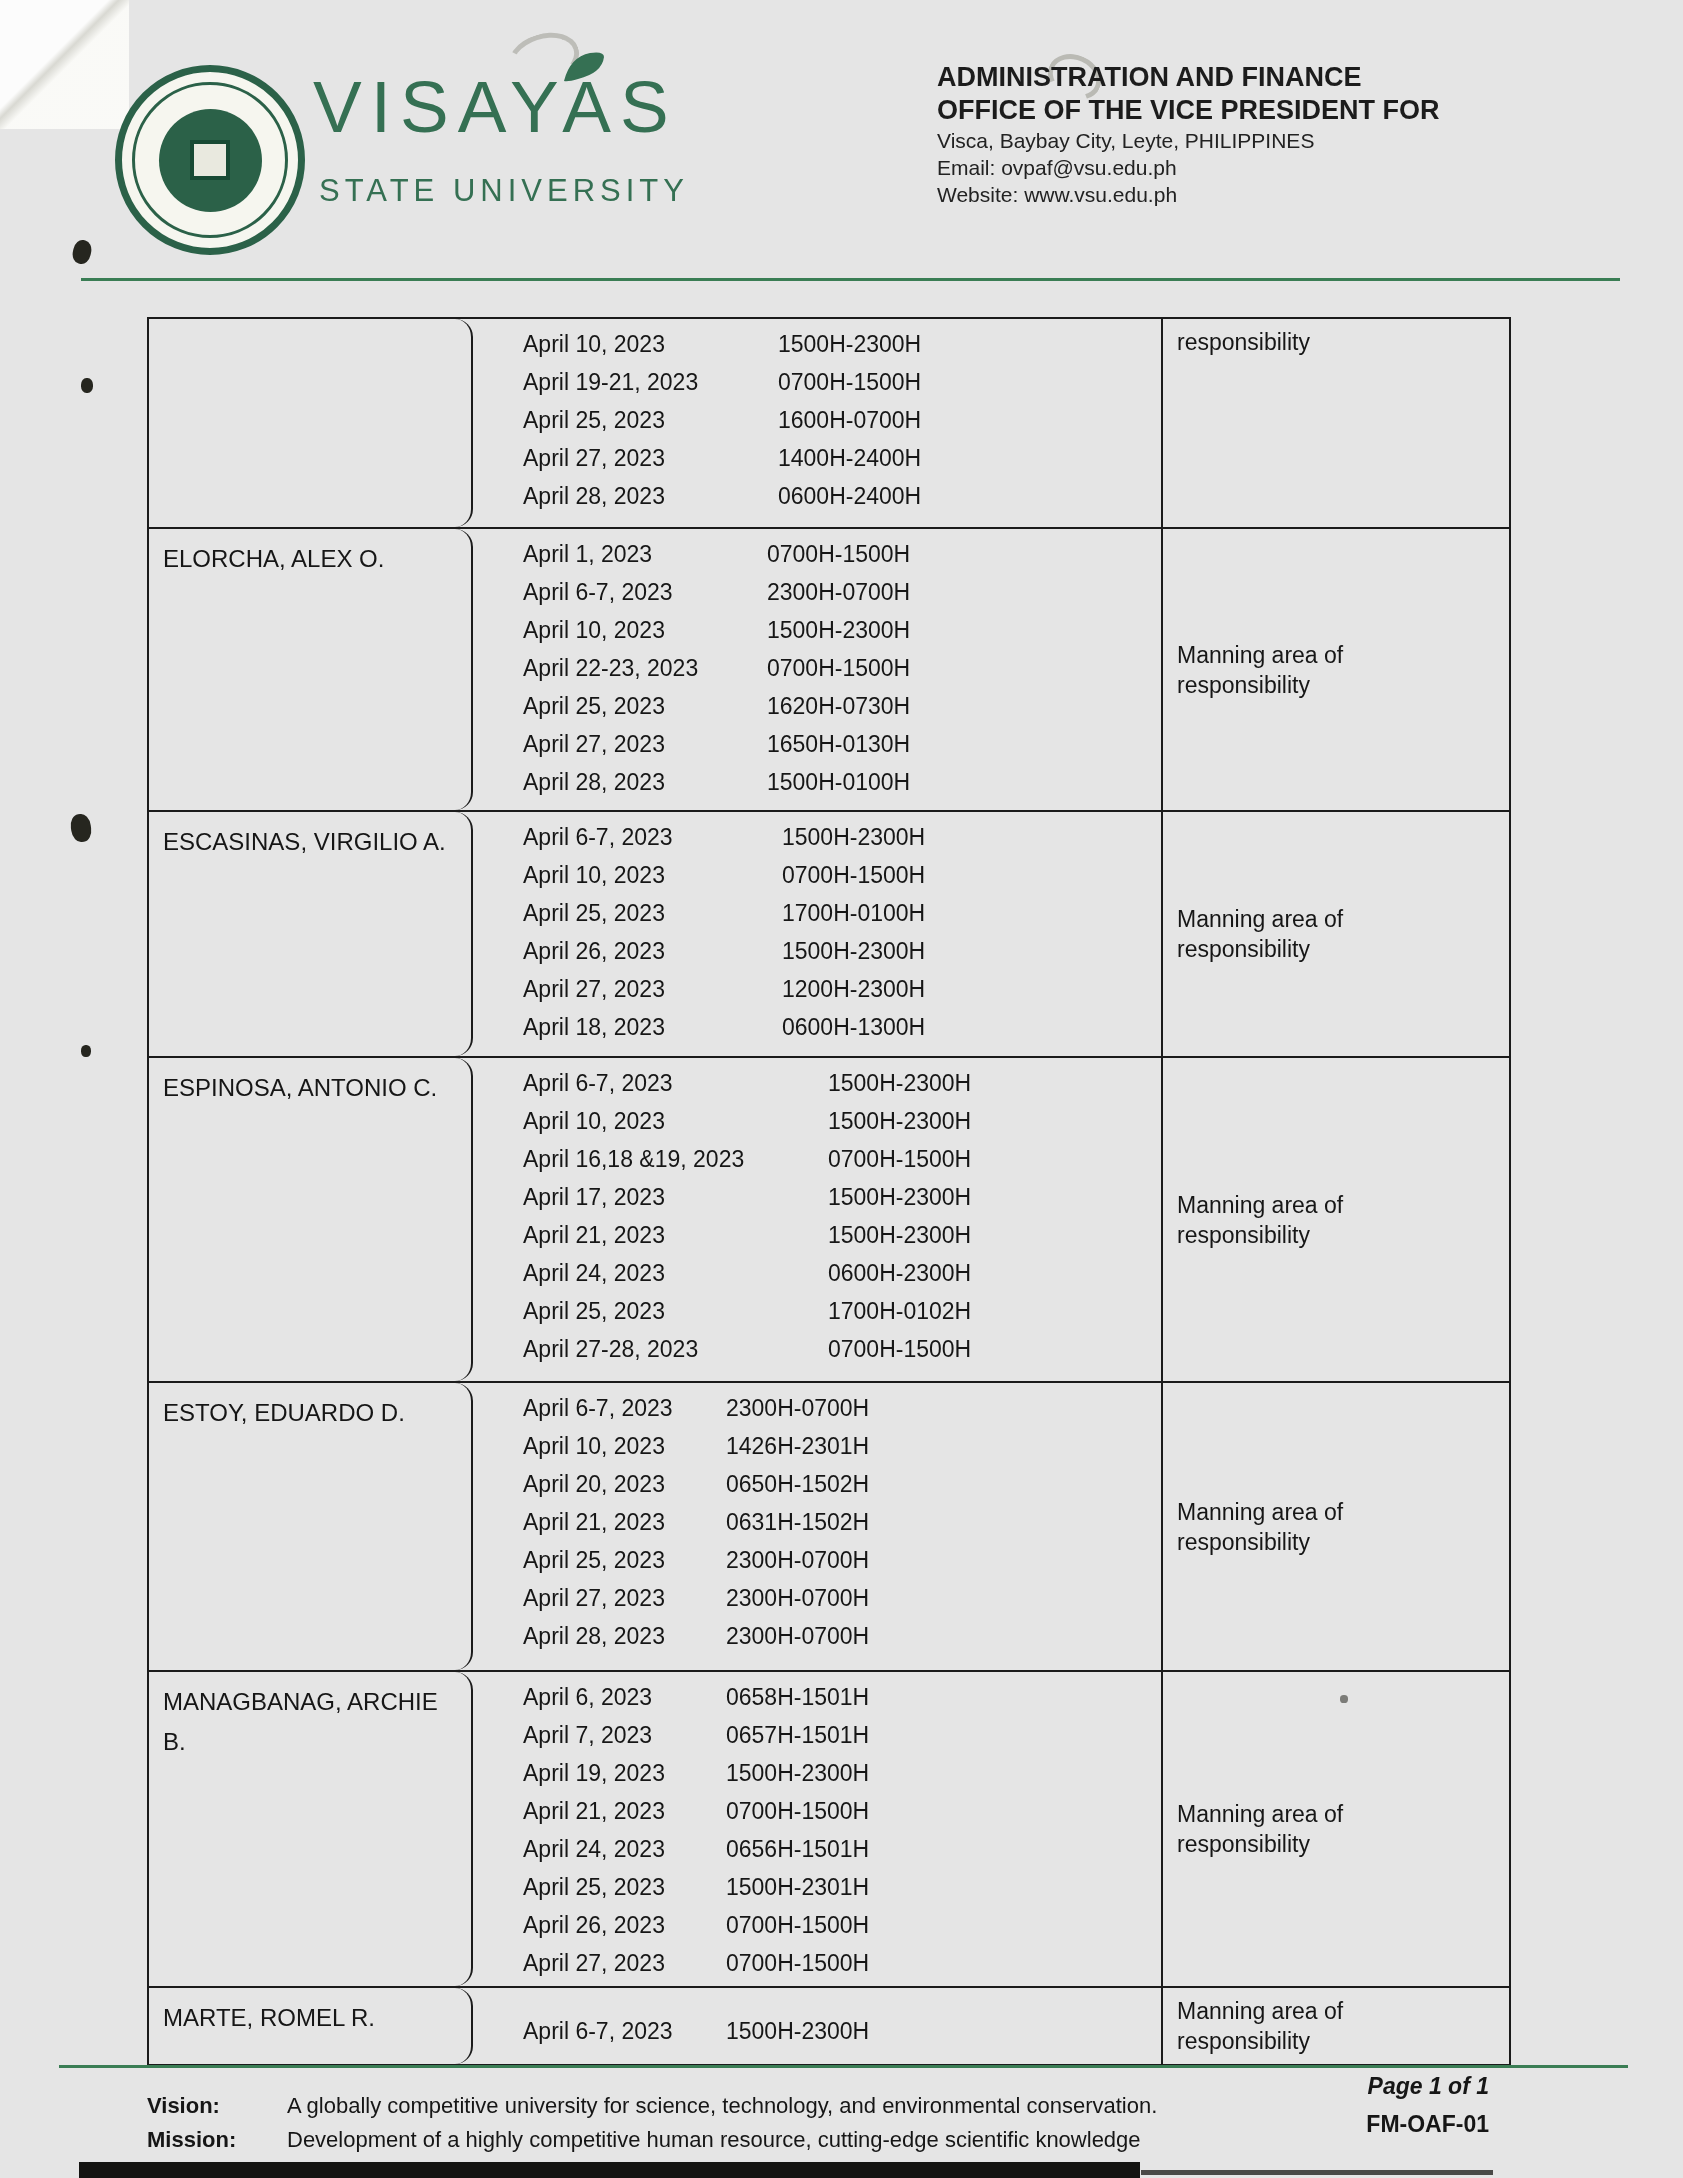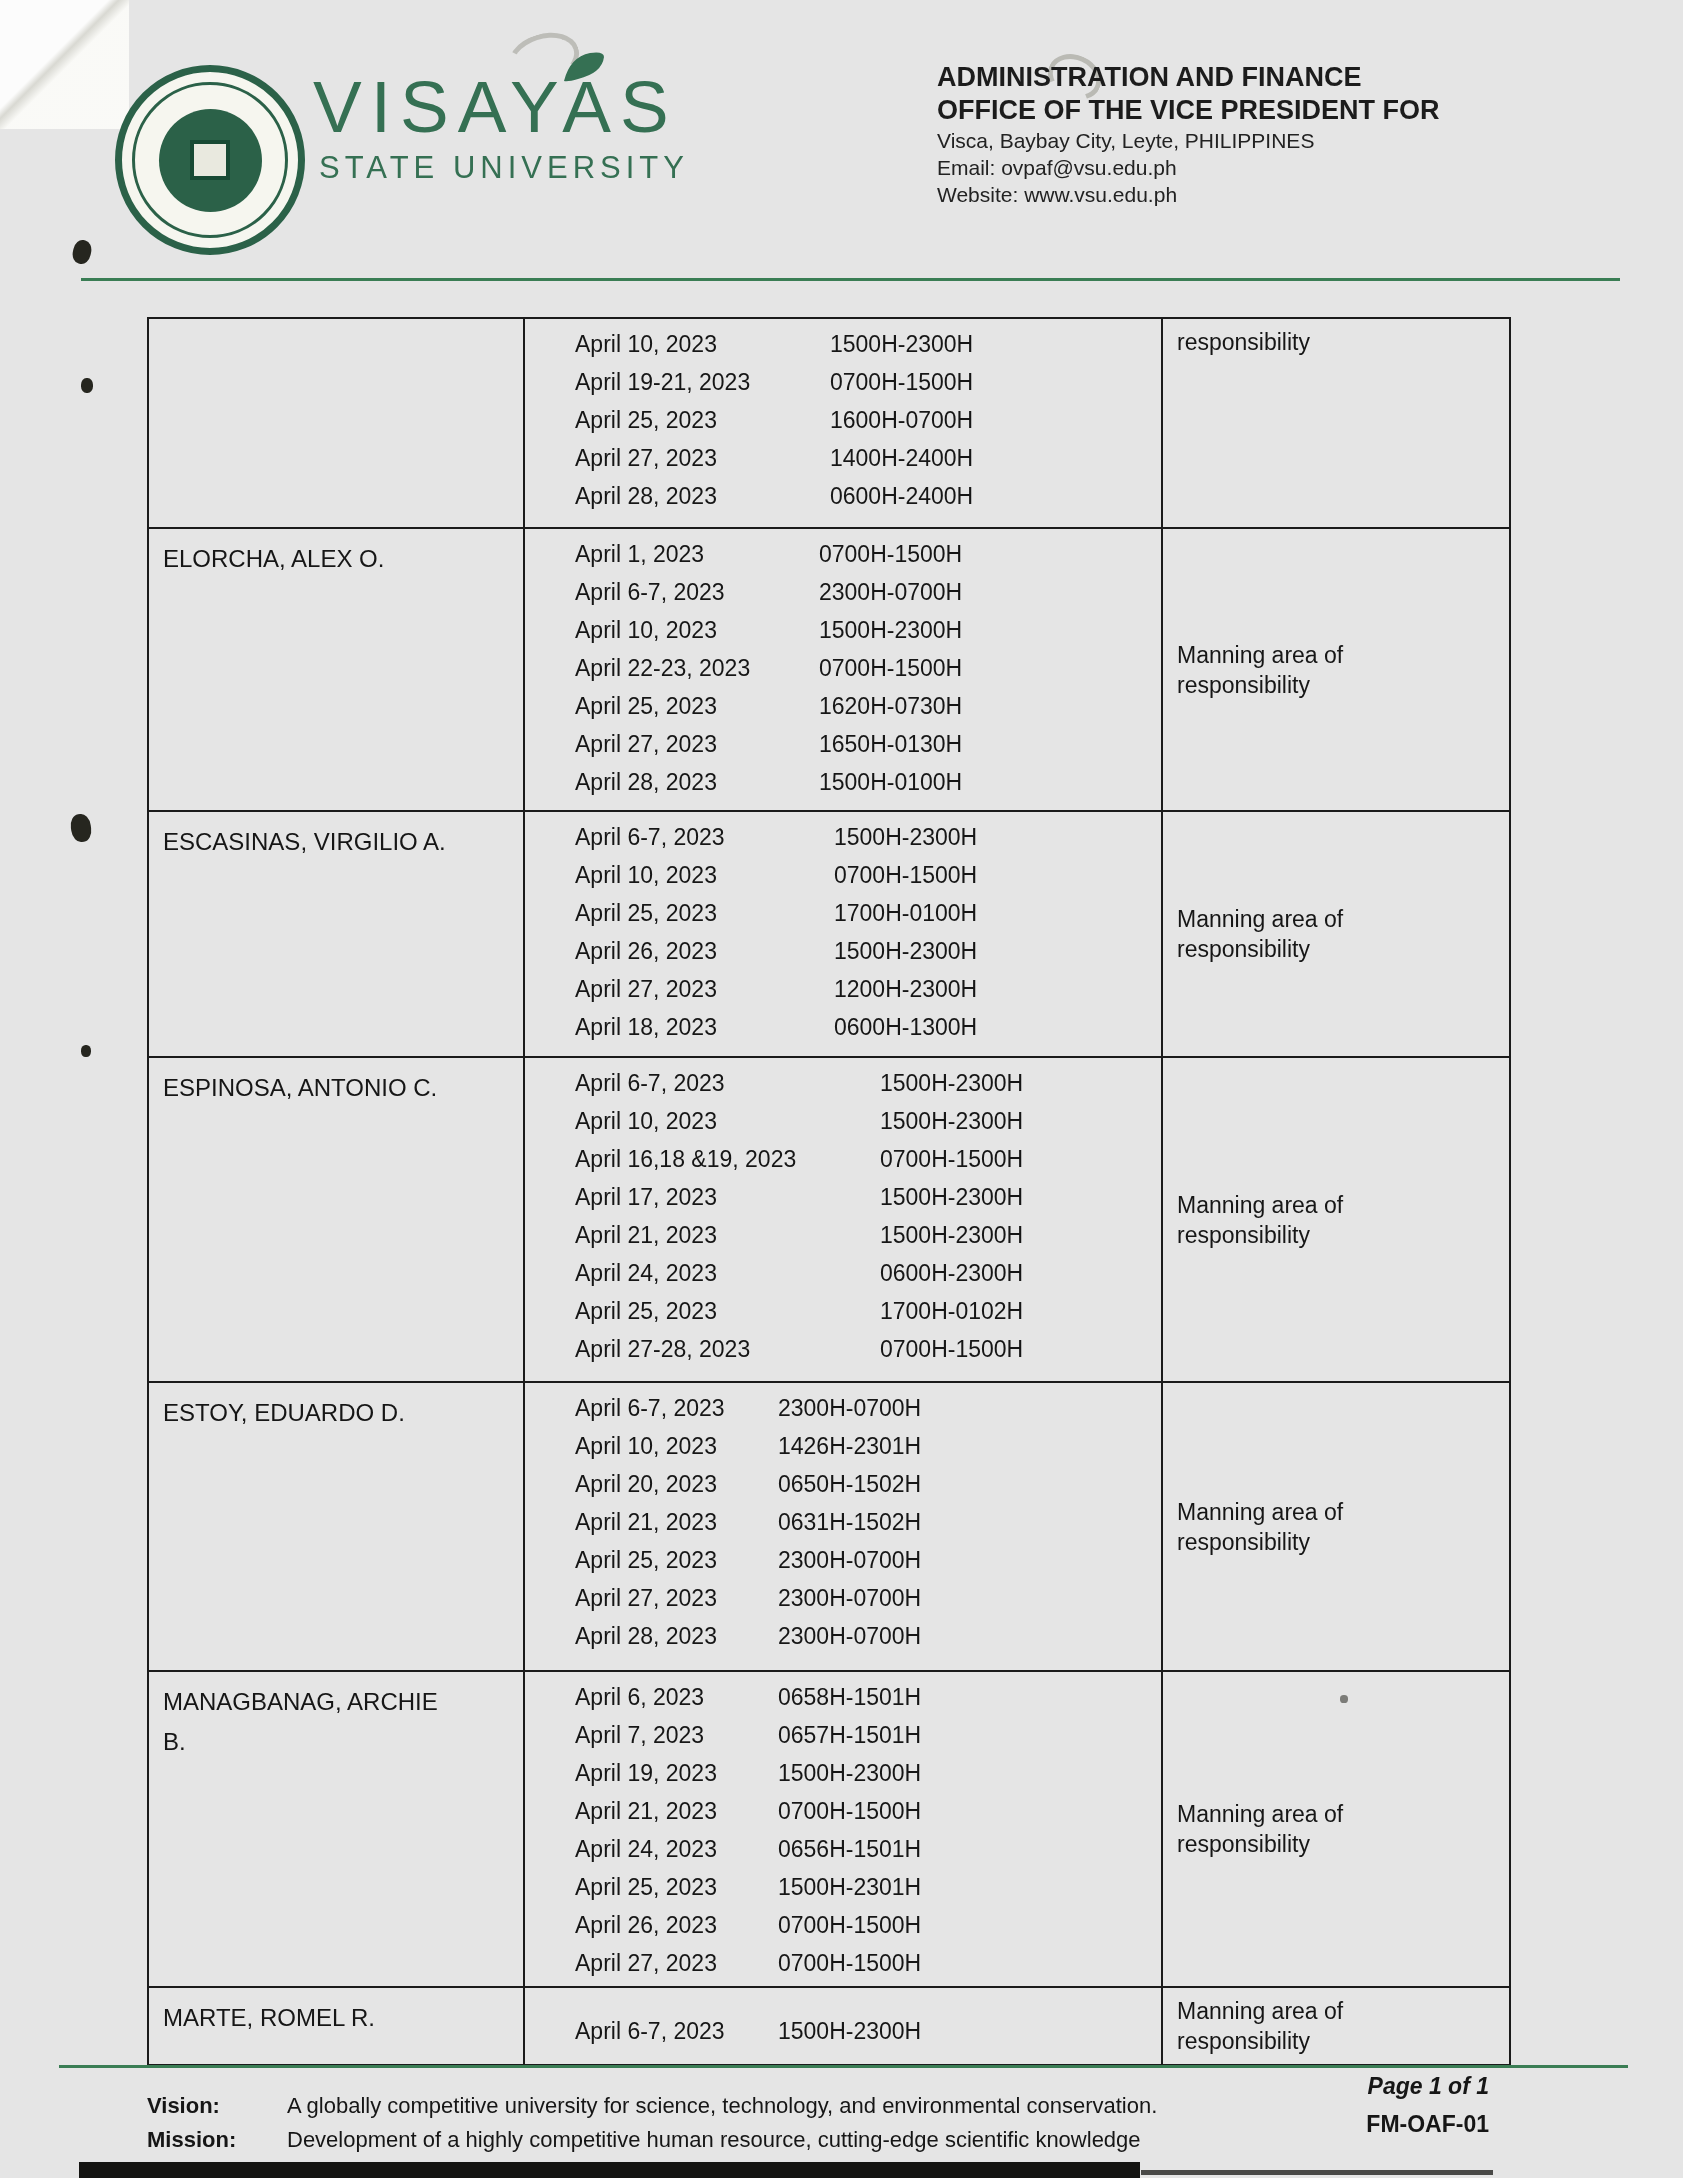--- a/index.html
+++ b/index.html
@@ -33,32 +33,32 @@
   .seal{position:absolute;left:115px;top:65px;width:190px;height:190px;border-radius:50%;
     border:7px solid #2b6148;background:#f6f6ef;display:flex;align-items:center;justify-content:center;}
   .seal-ring{width:156px;height:156px;border-radius:50%;border:3px solid #2b6148;
     display:flex;align-items:center;justify-content:center;}
   .seal-core{width:103px;height:103px;border-radius:50%;background:#2b6148;
     display:flex;align-items:center;justify-content:center;}
   .seal-emblem{width:40px;height:40px;background:#e9e9df;border:4px solid #184a34;}
   .wordmark{position:absolute;left:313px;top:65px;font-size:73px;letter-spacing:9px;
     color:#357053;font-weight:400;}
   .leaf-icon{position:absolute;left:560px;top:51px;}
-  .word-sub{position:absolute;left:319px;top:150px;font-size:31px;letter-spacing:5px;color:#357053;}
+  .word-sub{position:absolute;left:319px;top:173px;font-size:31px;letter-spacing:5px;color:#357053;}
   .office{position:absolute;left:937px;top:61px;width:614px;}
   .office-title{font-size:27px;font-weight:700;line-height:33px;color:#1c1c1c;}
   .office-line{font-size:21px;line-height:27px;color:#222;}
   .rule-top{position:absolute;left:81px;right:63px;top:278px;height:3px;background:#3a7d54;}
 
   
   .doc-table{position:absolute;left:147px;top:317px;width:1364px;border:2px solid #1b1b1b;}
   .person-row{display:flex;border-top:2px solid #1b1b1b;}
   .person-row:first-child{border-top:none;}
   .cell{padding:6px 8px;}
-  .name-cell{width:376px;border-right:2px solid #1b1b1b;padding:10px 10px 8px 14px;}
+  .name-cell{width:324px;border-right:2px solid #1b1b1b;padding:10px 10px 8px 14px;border-radius:18px;}
   .name{display:block;max-width:292px;font-size:24px;line-height:40px;}
   .sched-cell{flex:1;padding:6px 0 4px 16px;}
   .sched-line{display:flex;font-size:23px;line-height:38px;}
   .sched-date{flex:none;margin-left:34px;}
   .sched-time{flex:none;}
   .remark-cell{width:348px;border-left:2px solid #1b1b1b;display:flex;align-items:center;
     padding:8px 8px 8px 14px;}
   .remark{display:block;width:203px;font-size:23px;line-height:30px;}
 
   .row-0{min-height:208px;} .row-1{min-height:283px;} .row-2{min-height:246px;}

